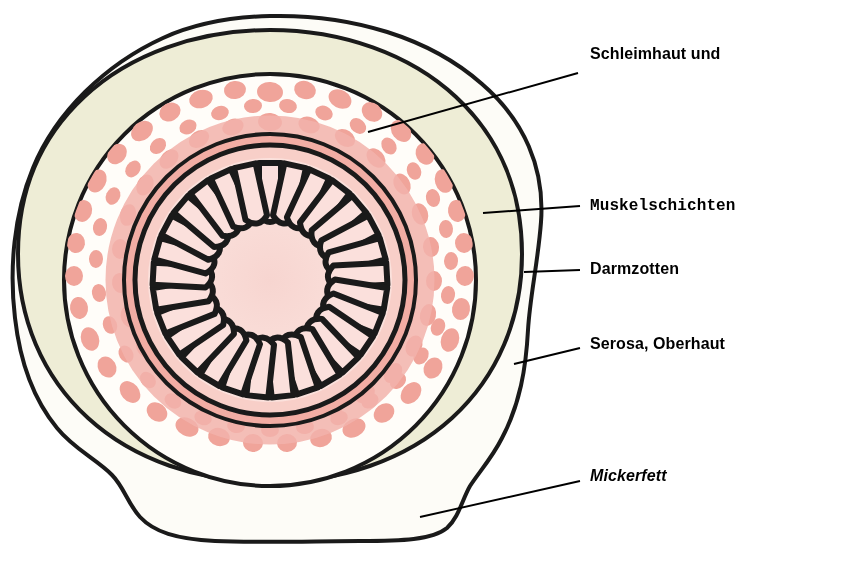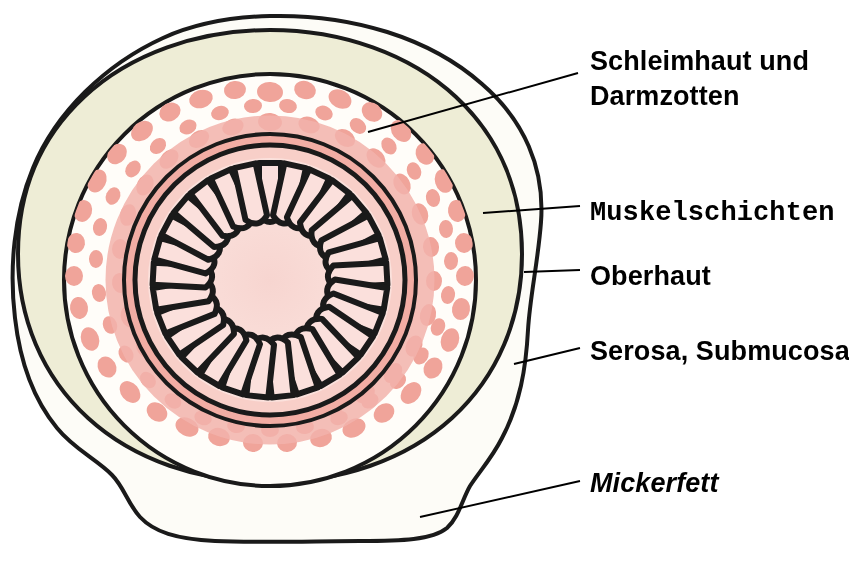--- a/index.html
+++ b/index.html
@@ -19,21 +19,21 @@
     position: absolute;
     left: 0;
     top: 0;
     width: 849px;
     height: 583px;
   }
   .label-text {
     position: absolute;
     font-family: "Liberation Sans", sans-serif;
     font-weight: bold;
-    font-size: 27px;
+    font-size: 16px;
     line-height: 1.28;
     color: #000000;
     white-space: pre;
     letter-spacing: 0.1px;
   }
 </style>
 </head>
 <body>
 
 <div id="page">
@@ -294,23 +294,23 @@
 
     <g stroke="#000000" stroke-width="1.9" fill="none">
       <line x1="368" y1="132" x2="578" y2="73"></line>
       <line x1="483" y1="213" x2="580" y2="206"></line>
       <line x1="524" y1="272" x2="580" y2="270"></line>
       <line x1="514" y1="364" x2="580" y2="348"></line>
       <line x1="420" y1="517" x2="580" y2="481"></line>
     </g>
   </svg>
 
-  <div class="label-text" style="left:590px; top:44px;"><span>Schleimhaut und</span><br><span>Darmzotten</span></div>
+  <div class="label-text" style="left:590px; top:44px;"><span>Schleimhaut und</span><br></div>
 
   <div class="label-text" style="left:590px; top:196px;font-family:Liberation Mono, monospace;"><span>Muskelschichten</span></div>
 
-  <div class="label-text" style="left:590px; top:259px;"><span>Oberhaut</span></div>
-
-  <div class="label-text" style="left:590px; top:334px;"><span>Serosa, Submucosa</span></div>
+  <div class="label-text" style="left:590px; top:259px;"><span>Darmzotten</span></div>
+
+  <div class="label-text" style="left:590px; top:334px;"><span>Serosa, Oberhaut</span></div>
 
   <div class="label-text" style="left:590px; top:466px;font-style:italic;"><span>Mickerfett</span></div>
 
 </div>
 
 </body></html>

